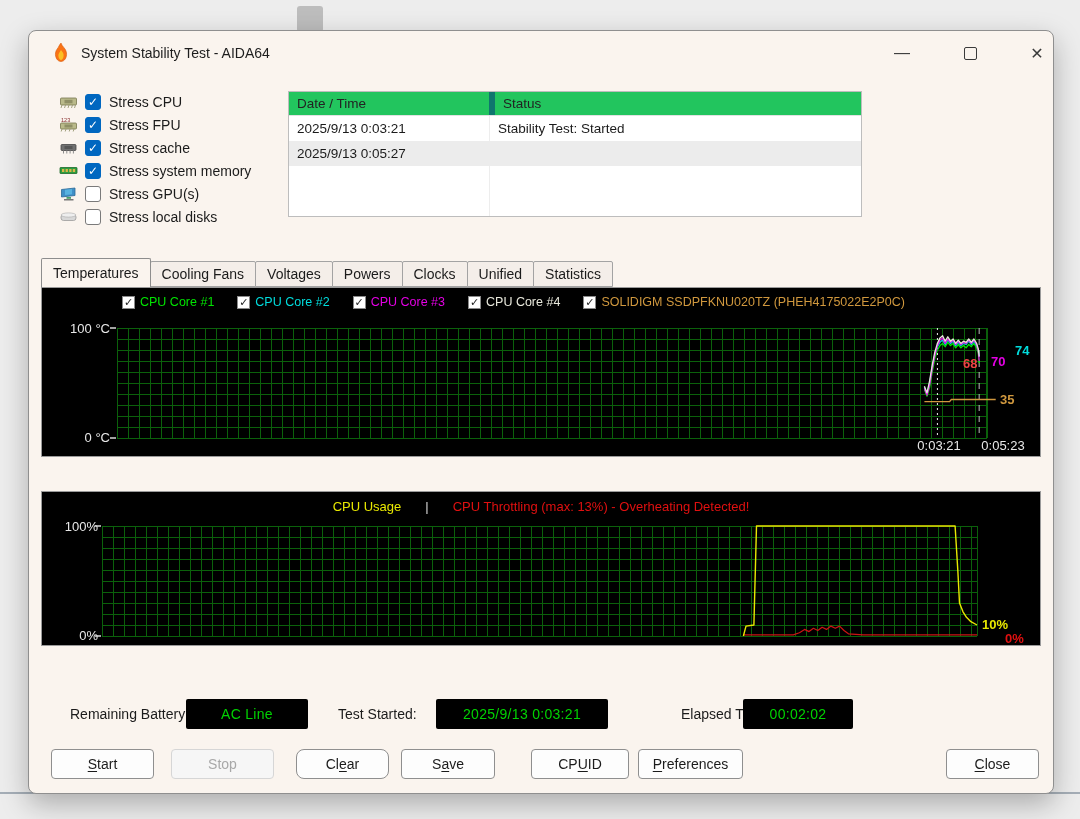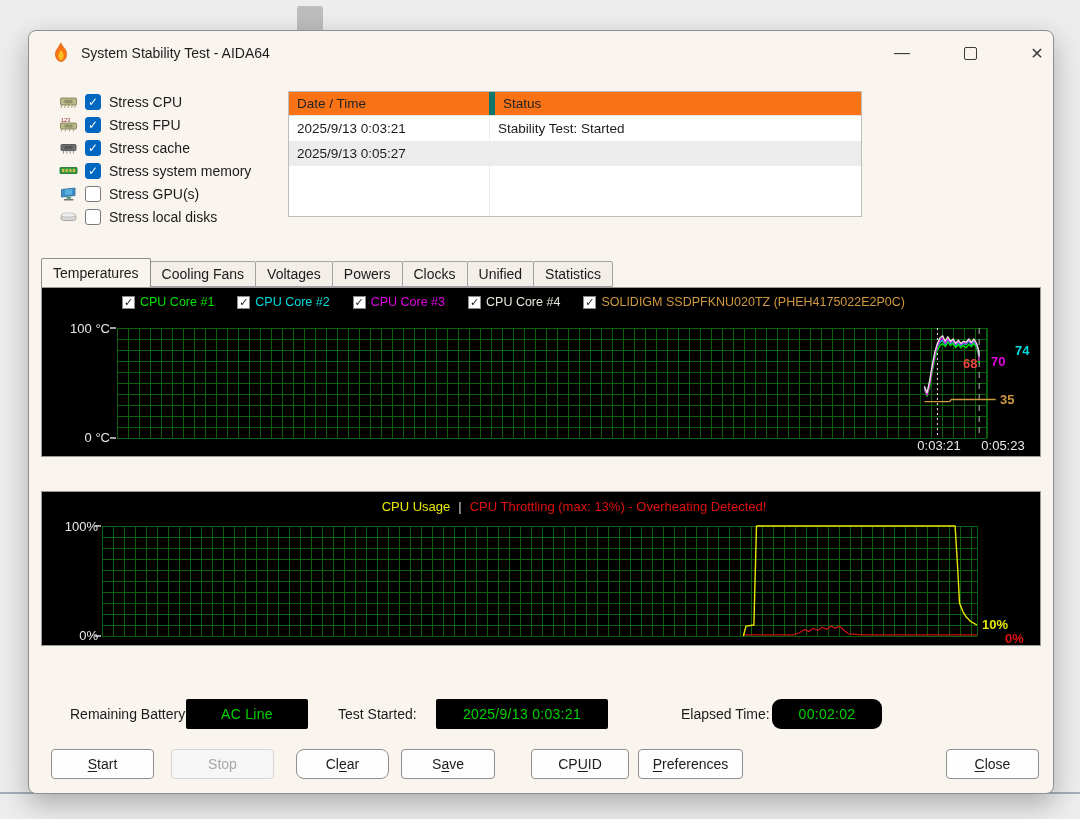--- a/index.html
+++ b/index.html
@@ -25,21 +25,21 @@
   .stress-list{position:absolute;left:30px;top:59px;}
   .stress-row{height:23px;display:flex;align-items:center;}
   .stress-row .ic{width:22px;height:17px;display:inline-flex;align-items:center;}
   .cb{width:16px;height:16px;border-radius:3px;box-sizing:border-box;display:inline-flex;align-items:center;justify-content:center;margin:0 8px 0 4px;}
   .cb.on{background:#0067c0;border:1px solid #0067c0;color:#fff;font-size:12px;line-height:1;}
   .cb.off{background:#fff;border:1px solid #7a7a7a;}
   .stress-row .lbl{font-size:14px;color:#1b1b1b;}
 
   
   .log-table{position:absolute;left:259px;top:60px;width:574px;height:126px;background:#ececec;border:1px solid #bdbdbd;box-sizing:border-box;overflow:hidden;}
-  .lt-head{display:flex;height:23px;background:#f97316;border-bottom:1px solid #e2e2e2;}
+  .lt-head{display:flex;height:23px;background:#22c55e;border-bottom:1px solid #e2e2e2;}
   .lt-head .c1{width:200px;padding-left:8px;font-size:13.5px;color:#222;line-height:23px;box-sizing:border-box;}
   .lt-head .c2{flex:1;padding-left:8px;font-size:13.5px;color:#222;line-height:23px;border-left:6px solid #0f766e;box-sizing:border-box;}
   .lt-row{display:flex;height:25px;background:#fff;}
   .lt-row.alt{background:#ececec;}
   .lt-row .c1{width:200px;padding-left:8px;font-size:13.5px;color:#1b1b1b;line-height:25px;box-sizing:border-box;}
   .lt-row .c2{flex:1;padding-left:8px;font-size:13.5px;color:#1b1b1b;line-height:25px;border-left:1px solid #ededed;box-sizing:border-box;}
 
   
   .tabs{position:absolute;left:12px;top:227px;height:29px;display:flex;align-items:flex-end;}
   .tab{box-sizing:border-box;height:26px;margin-right:-1px;padding:0 11px;background:#f4eee9;border:1px solid #a3a3a3;
@@ -51,30 +51,30 @@
   .panel.temps{top:256px;height:170px;}
   .panel.usage{top:460px;height:155px;}
   .panel svg{position:absolute;left:0;top:0;}
   .legend{position:absolute;left:80px;top:7px;display:flex;align-items:center;gap:23px;z-index:3;}
   .leg-item{display:flex;align-items:center;gap:5px;}
   .leg-cb{width:13px;height:13px;background:#fff;border:1px solid #8a8a8a;box-sizing:border-box;color:#222;font-size:11px;line-height:11px;display:flex;align-items:center;justify-content:center;}
   .leg-lab{font-size:12.5px;}
   .axlab{position:absolute;color:#e8e8e8;font-size:13px;}
   .axlab.r{text-align:right;}
   .endlab{position:absolute;font-size:13px;font-weight:bold;}
-  .usage-title{position:absolute;left:0;top:7px;width:100%;display:flex;justify-content:center;gap:8px;font-size:13px;z-index:3;padding-left:33px;}
+  .usage-title{position:absolute;left:0;top:7px;width:100%;display:flex;justify-content:center;gap:24px;font-size:13px;z-index:3;}
 
   
   .statusbar{position:absolute;left:0;top:668px;width:100%;height:30px;}
   .sb-lab{position:absolute;font-size:14px;color:#1b1b1b;line-height:30px;}
   .sb-box{position:absolute;height:30px;background:#000;border-radius:2px;display:flex;align-items:center;justify-content:center;
           font-size:14px;letter-spacing:.3px;}
   .sb-lab.b1{left:22px;margin-left:19px;} .sb-box.b1{left:157px;width:122px;}
   .sb-lab.b2{left:309px;} .sb-box.b2{left:407px;width:172px;}
-  .sb-lab.b3{left:652px;} .sb-box.b3{left:743px;width:110px;border-radius:9px;}
+  .sb-lab.b3{left:652px;} .sb-box.b3{left:714px;width:110px;}
 
   
   .btnrow{position:absolute;left:0;top:718px;width:100%;height:30px;}
   .btn{position:absolute;height:30px;box-sizing:border-box;background:#fdfdfd;border:1px solid #8f8f8f;border-radius:4px;
        font-size:14px;color:#1b1b1b;display:flex;align-items:center;justify-content:center;font-family:inherit;}
   .btn.disabled{background:#f6f6f6;border-color:#d6d6d6;color:#a8a8a8;}
   .btn .u{text-decoration:underline;text-underline-offset:2px;}
 </style>
 </head>
 <body>

